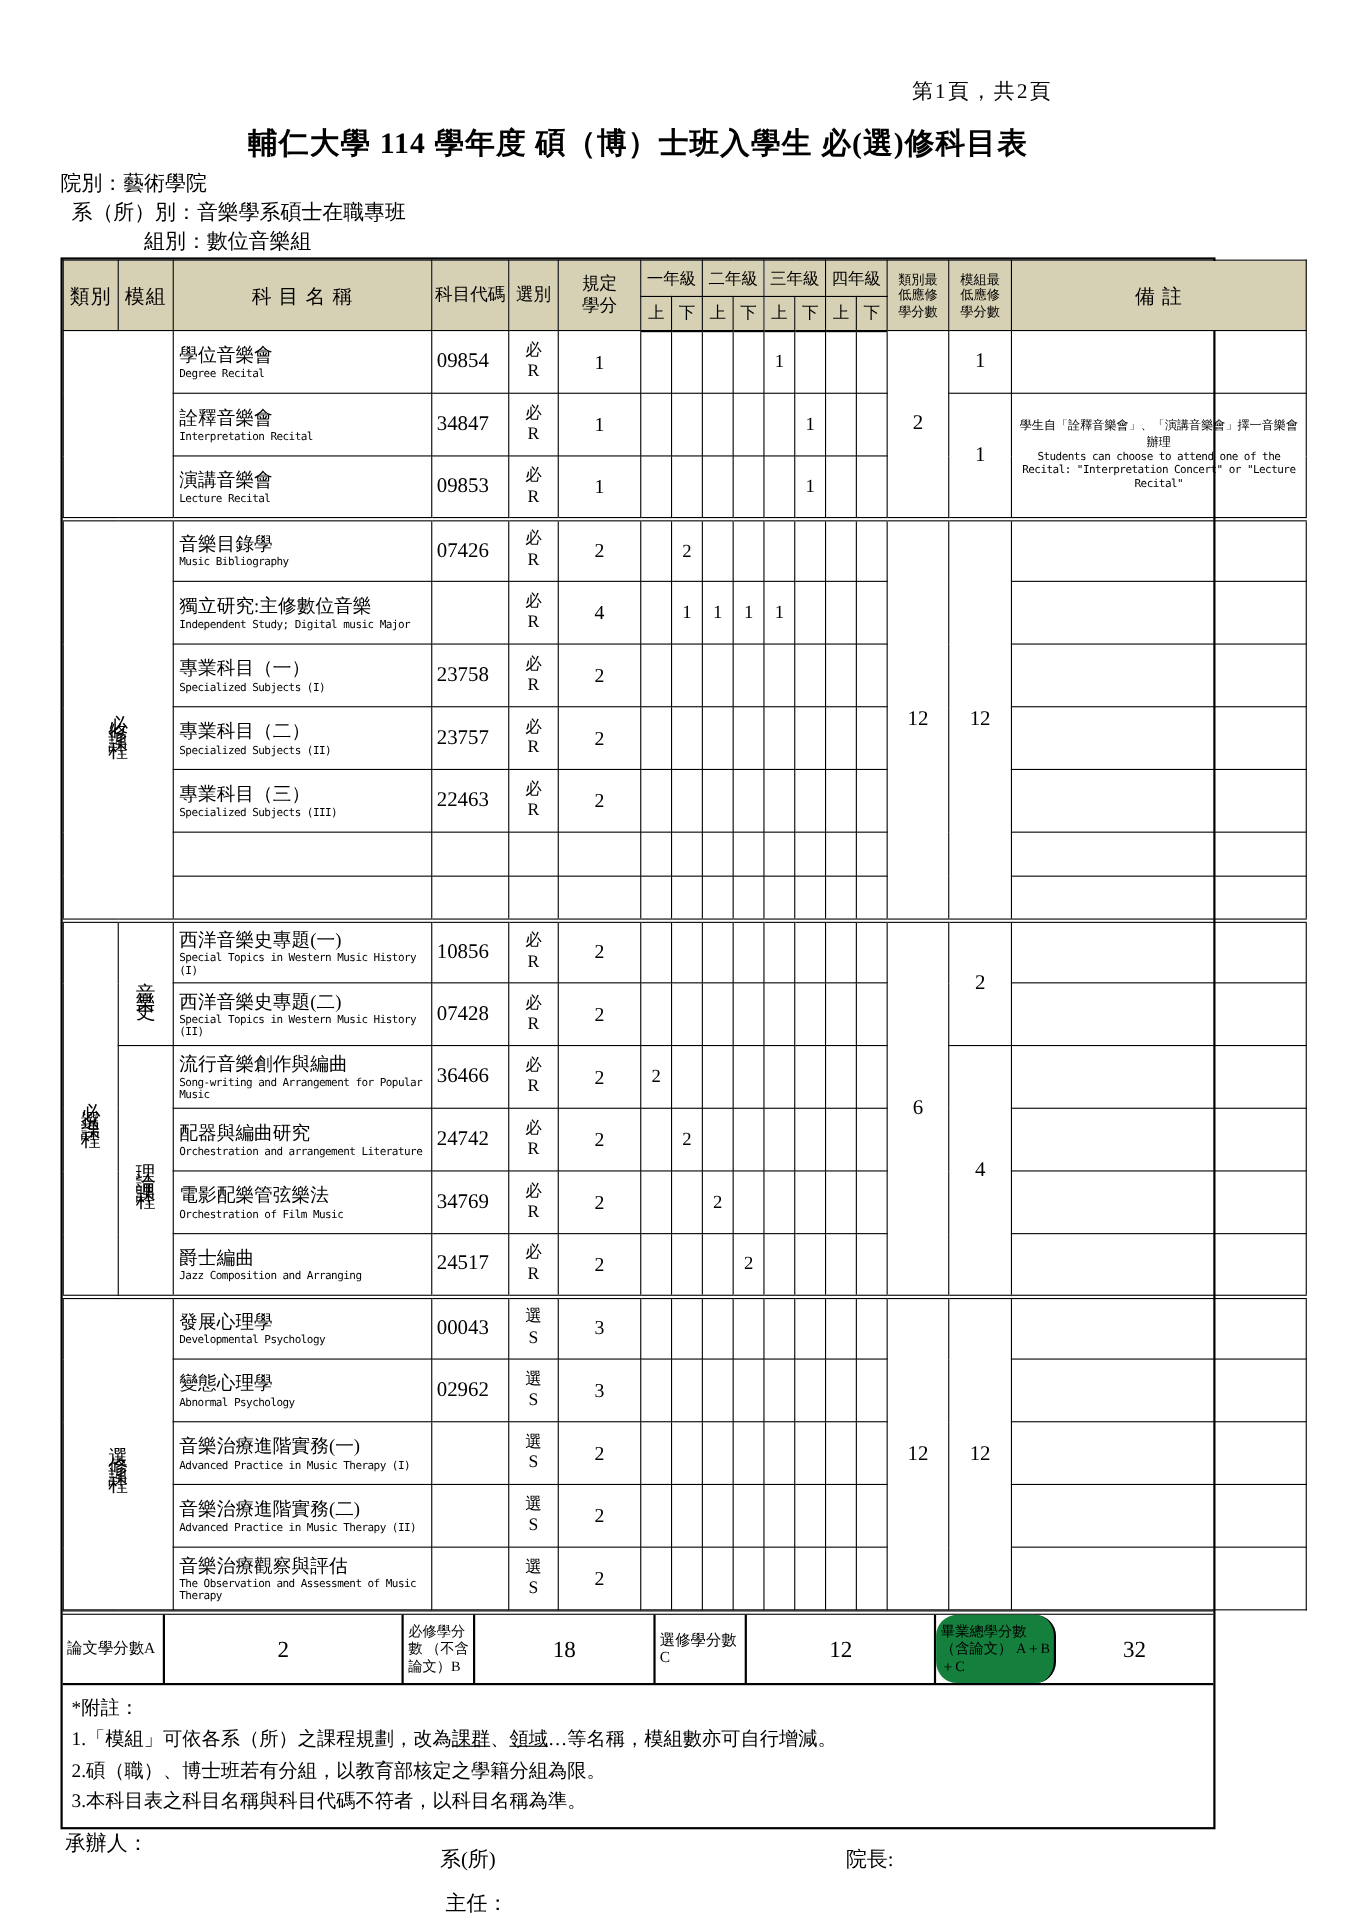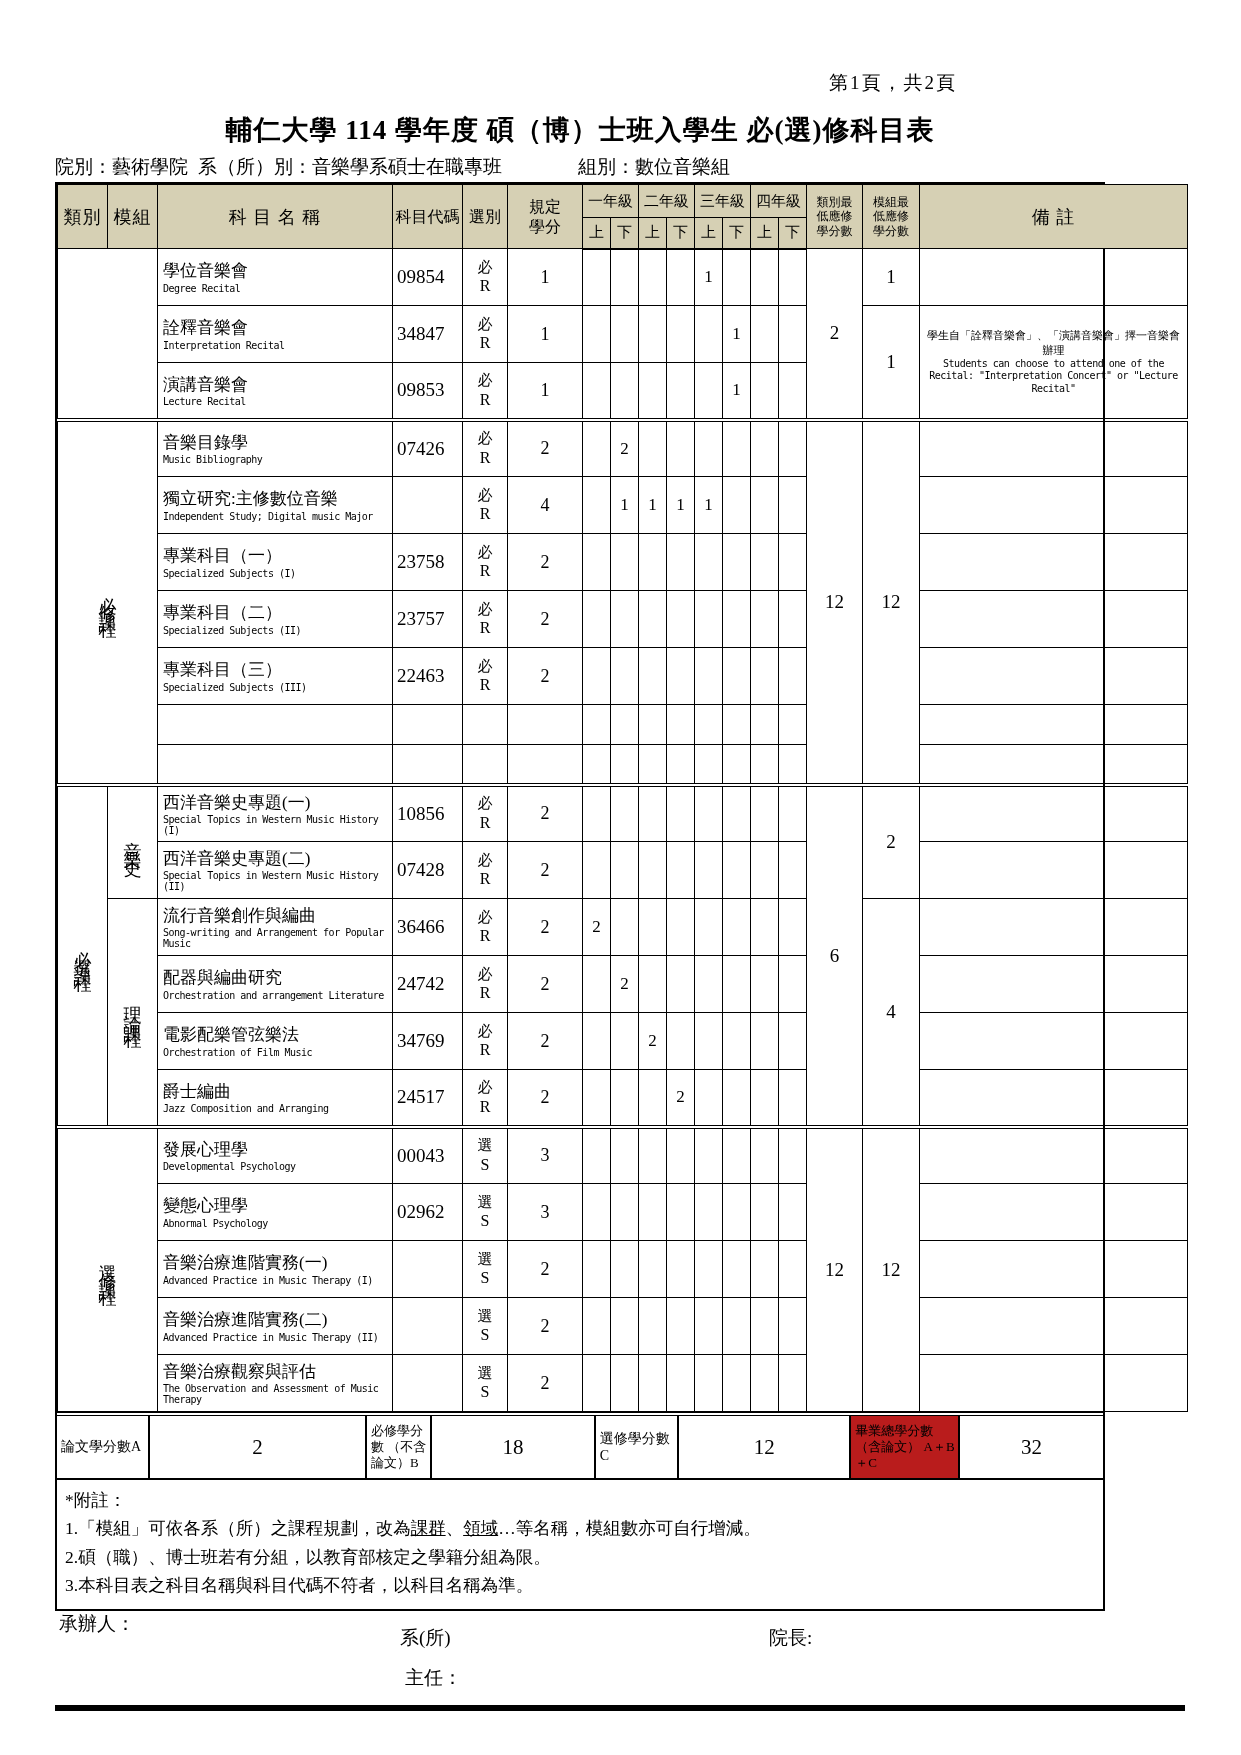--- a/index.html
+++ b/index.html
@@ -3,21 +3,21 @@
 <meta charset="utf-8">
 <style>
   html,body{margin:0;padding:0;background:#ffffff;}
   body{
     width:1241px;height:1755px;position:relative;
     font-family:"Liberation Serif","DejaVu Serif",serif;color:#000;
   }
   .sheet{position:absolute;left:55px;top:0;width:1050px;}
   .page-indicator{margin-top:70px;text-align:right;padding-right:148px;font-size:19px;letter-spacing:2px;}
   .doc-title{margin-top:16px;text-align:center;font-size:27px;font-weight:bold;letter-spacing:1px;}
-  .college-line{margin-top:6px;margin-bottom:2px;font-size:19px;display:flex;align-items:flex-start;}
+  .college-line{margin-top:6px;margin-bottom:2px;font-size:19px;display:flex;align-items:flex-start;flex-direction:column;}
   .college-line .dept{margin-left:10px;}
   .college-line .group{margin-left:76px;}
 
   .table-wrap{border:2px solid #000;}
 
   table{border-collapse:collapse;table-layout:fixed;width:1130px;}
   th,td{border:1px solid #000;padding:0;overflow:hidden;}
   thead th{background:#d6d0b4;font-weight:normal;vertical-align:middle;text-align:center;}
   thead tr.top{height:33px;}
   thead tr.sub{height:31px;}
@@ -48,21 +48,21 @@
   td.remark{text-align:center;padding:2px 3px;}
   td.remark .rzh{font-size:11px;line-height:1.35;}
   td.remark .ren{font-family:"DejaVu Sans Mono",monospace;font-size:10px;line-height:1.25;letter-spacing:-0.5px;text-align:center;}
 
   .totals{display:flex;border-top:4px double #000;height:62px;}
   .totals > div{box-sizing:border-box;border-right:2px solid #000;display:flex;align-items:center;justify-content:center;overflow:hidden;}
   .totals > div:last-child{border-right:none;}
   .t-label{font-size:14px;justify-content:flex-start !important;padding-left:4px;}
   .t-label-wrap{font-size:13px;line-height:1.25;justify-content:flex-start !important;padding-left:4px;text-align:left;}
   .t-value{font-size:21px;}
-  .shaded{background:#b91c1c;}
+  .shaded{background:#15803d;border-radius:19px;}
 
   .notes-box{border-top:2px solid #000;padding:6px 0 10px 8px;font-size:17.5px;line-height:1.62;}
   .notes-box .uline{text-decoration:underline;}
 
   .signatures{position:relative;height:94px;font-size:19px;}
   .sig{position:absolute;}
   .sig.handler{left:4px;top:0;}
   .sig.dept{left:345px;top:14px;}
   .sig.chair{left:350px;top:54px;}
   .sig.dean{left:714px;top:14px;}

